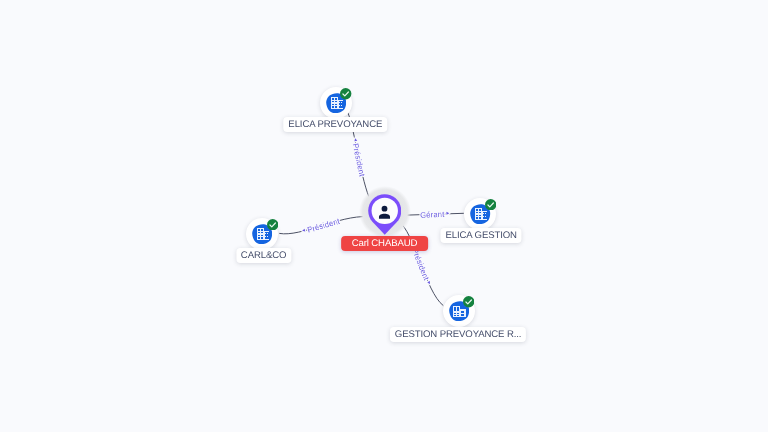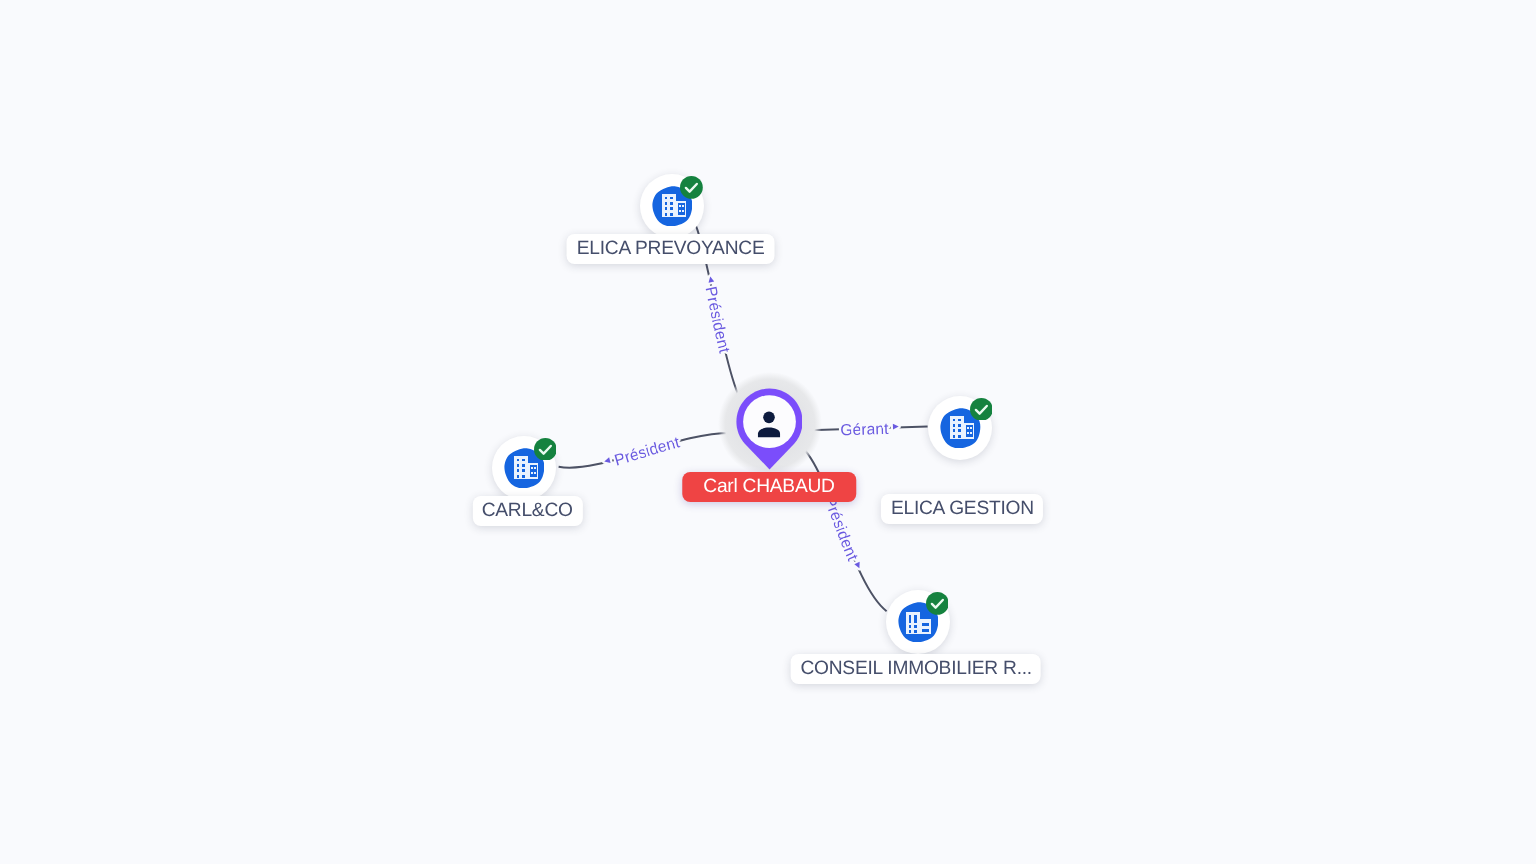--- a/index.html
+++ b/index.html
@@ -161,21 +161,21 @@
               <rect x="1.3" y="9.4" width="1.4" height="1.4"></rect>
               <rect x="4.2" y="9.4" width="1.4" height="1.4"></rect>
             </g>
           </svg></div>
         <div class="badge" style="left:484.59999999999997px;top:198.79999999999998px;">
           <svg viewBox="0 0 24 24" width="11.4" height="11.4" style="display:block">
             <circle cx="12" cy="12" r="12" fill="#15823f"></circle>
             <path d="M6.2 12.6l3.9 3.9 7.6-8.1" fill="none" stroke="#eafaf0" stroke-width="2.5" stroke-linecap="round" stroke-linejoin="round"></path>
           </svg>
         </div>
-        <div class="nlabel" style="left:481.2px;top:227.9px;margin-top:19px;">ELICA GESTION</div>
+        <div class="nlabel" style="left:481.2px;top:227.9px;">ELICA GESTION</div>
       </div>
       <div>
         <div class="co-circle" style="left:442.9px;top:295.3px;width:32px;height:32px;"></div>
         <div class="blob" style="left:448.7px;top:301.1px;">
           <svg viewBox="0 0 100 100" width="20.4" height="20.4" style="display:block">
             <path fill="#1565e0" d="M97.0 32.9C99.6 40.6,99.2 50.2,97.8 58.4C96.3 66.6,93.4 75.9,88.2 82C83 88.1,74.3 92.3,66.5 95.1C58.7 97.9,49.5 100,41.4 98.9C33.3 97.8,23.9 93.9,17.8 88.5C11.6 83.1,7.5 74.4,4.7 66.5C2 58.7,0.2 49.6,1.3 41.5C2.5 33.4,6.3 24,11.7 17.9C17 11.8,25.7 7.5,33.5 4.7C41.3 1.9,50.5 0.1,58.6 1.2C66.6 2.4,75.6 6.5,82 11.7C88.4 17,94.3 25.1,97 32.9Z"></path>
           </svg>
         </div>
         <div class="cicon" style="left:453.4px;top:304.1px;"><svg viewBox="0 0 12.6 11.6" width="12.6" height="11.6" shape-rendering="crispEdges">
             <g fill="#e9f2fe">
@@ -192,21 +192,21 @@
               <rect x="8.0" y="5.4" width="3.4" height="1.6"></rect>
               <rect x="8.0" y="8.4" width="3.4" height="1.6"></rect>
             </g>
           </svg></div>
         <div class="badge" style="left:463.09999999999997px;top:296.40000000000003px;">
           <svg viewBox="0 0 24 24" width="11.4" height="11.4" style="display:block">
             <circle cx="12" cy="12" r="12" fill="#15823f"></circle>
             <path d="M6.2 12.6l3.9 3.9 7.6-8.1" fill="none" stroke="#eafaf0" stroke-width="2.5" stroke-linecap="round" stroke-linejoin="round"></path>
           </svg>
         </div>
-        <div class="nlabel" style="left:458.1px;top:327px;">CONSEIL IMMOBILIER R...</div>
+        <div class="nlabel" style="left:458.1px;top:327px;">GESTION PREVOYANCE R...</div>
       </div>
       <div>
         <div class="halo" style="left:358.5px;top:185.5px;width:52px;height:52px;"></div>
         <div class="pin" style="position:absolute;left:367.75px;top:194.25px;">
           <svg width="33.5" height="41" viewBox="0 0 33.5 41" style="display:block">
             <path fill="#7b4dfb" d="M16.75 0.3C7.6 0.3 0.2 7.7 0.2 16.85c0 4.2 1.6 8.1 4.2 11L16.75 40.7l12.35-12.85c2.6-2.9 4.2-6.8 4.2-11C33.3 7.7 25.9 0.3 16.75 0.3z"></path>
             <circle cx="16.75" cy="16.85" r="13.2" fill="#fcfcfe"></circle>
           </svg>
         </div>
         <div class="cicon" style="left:375.9px;top:204.2px;"><svg viewBox="0 0 24 24" width="17" height="17">

